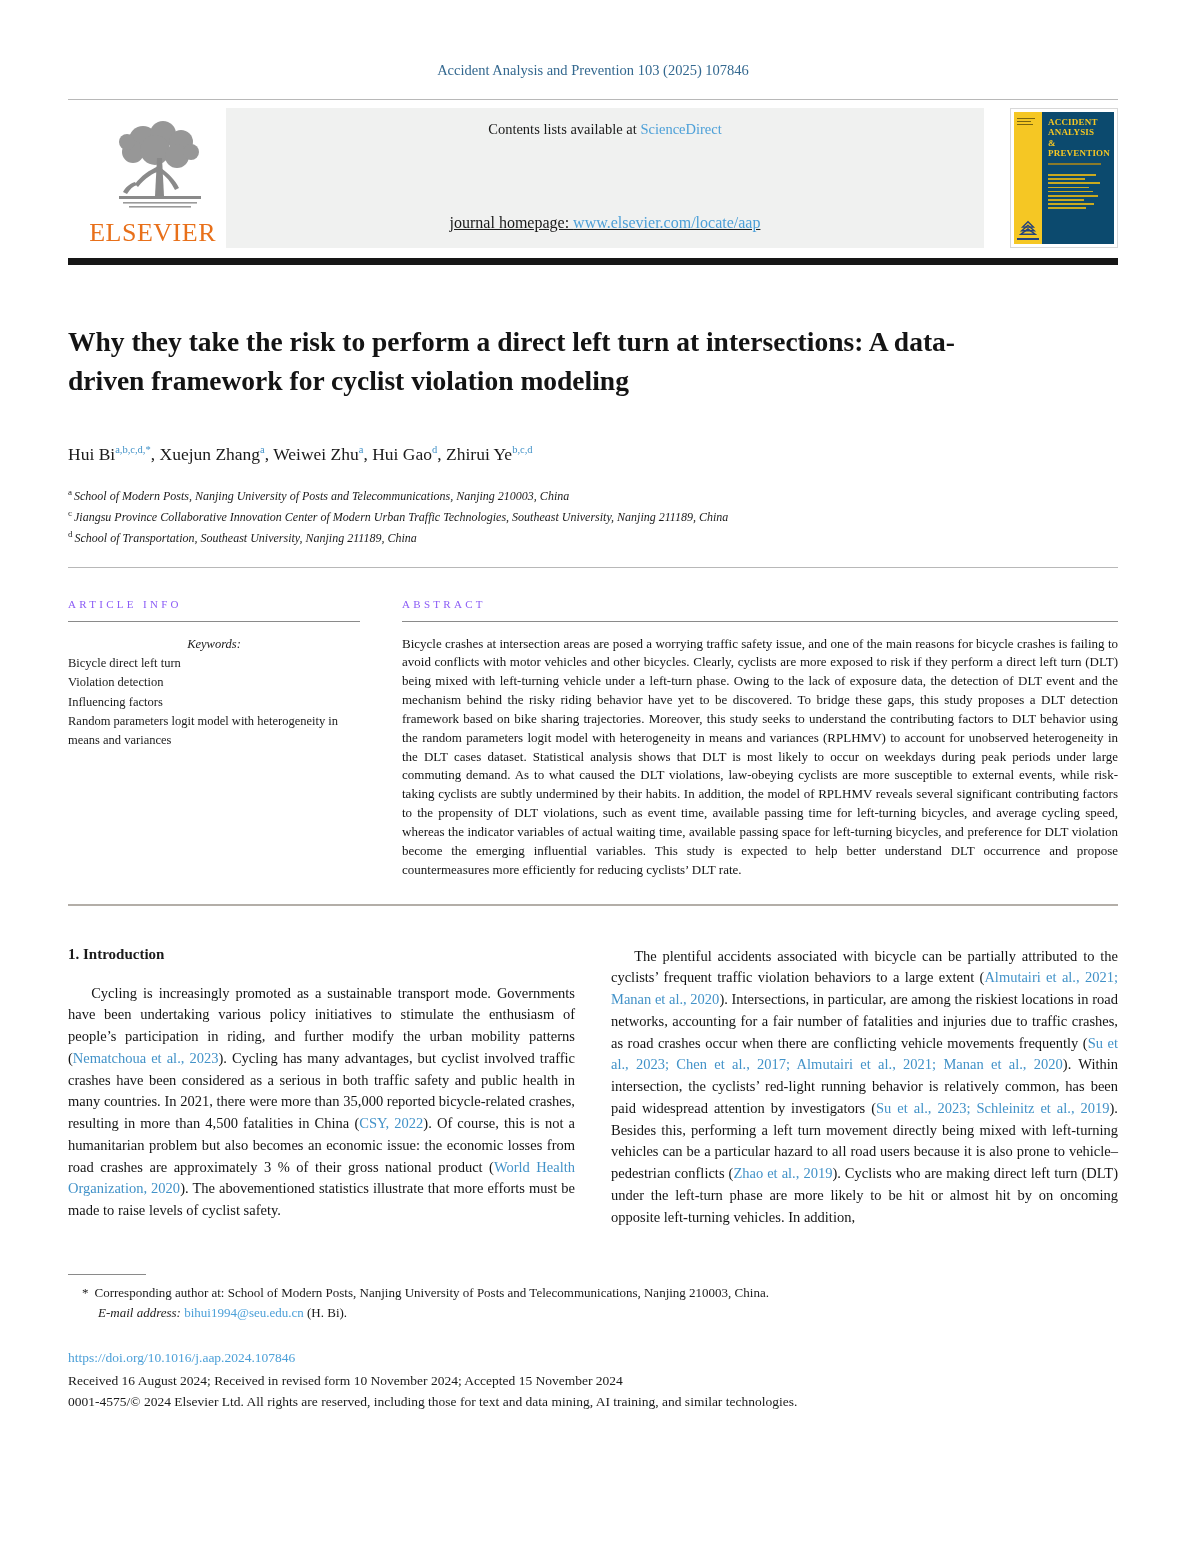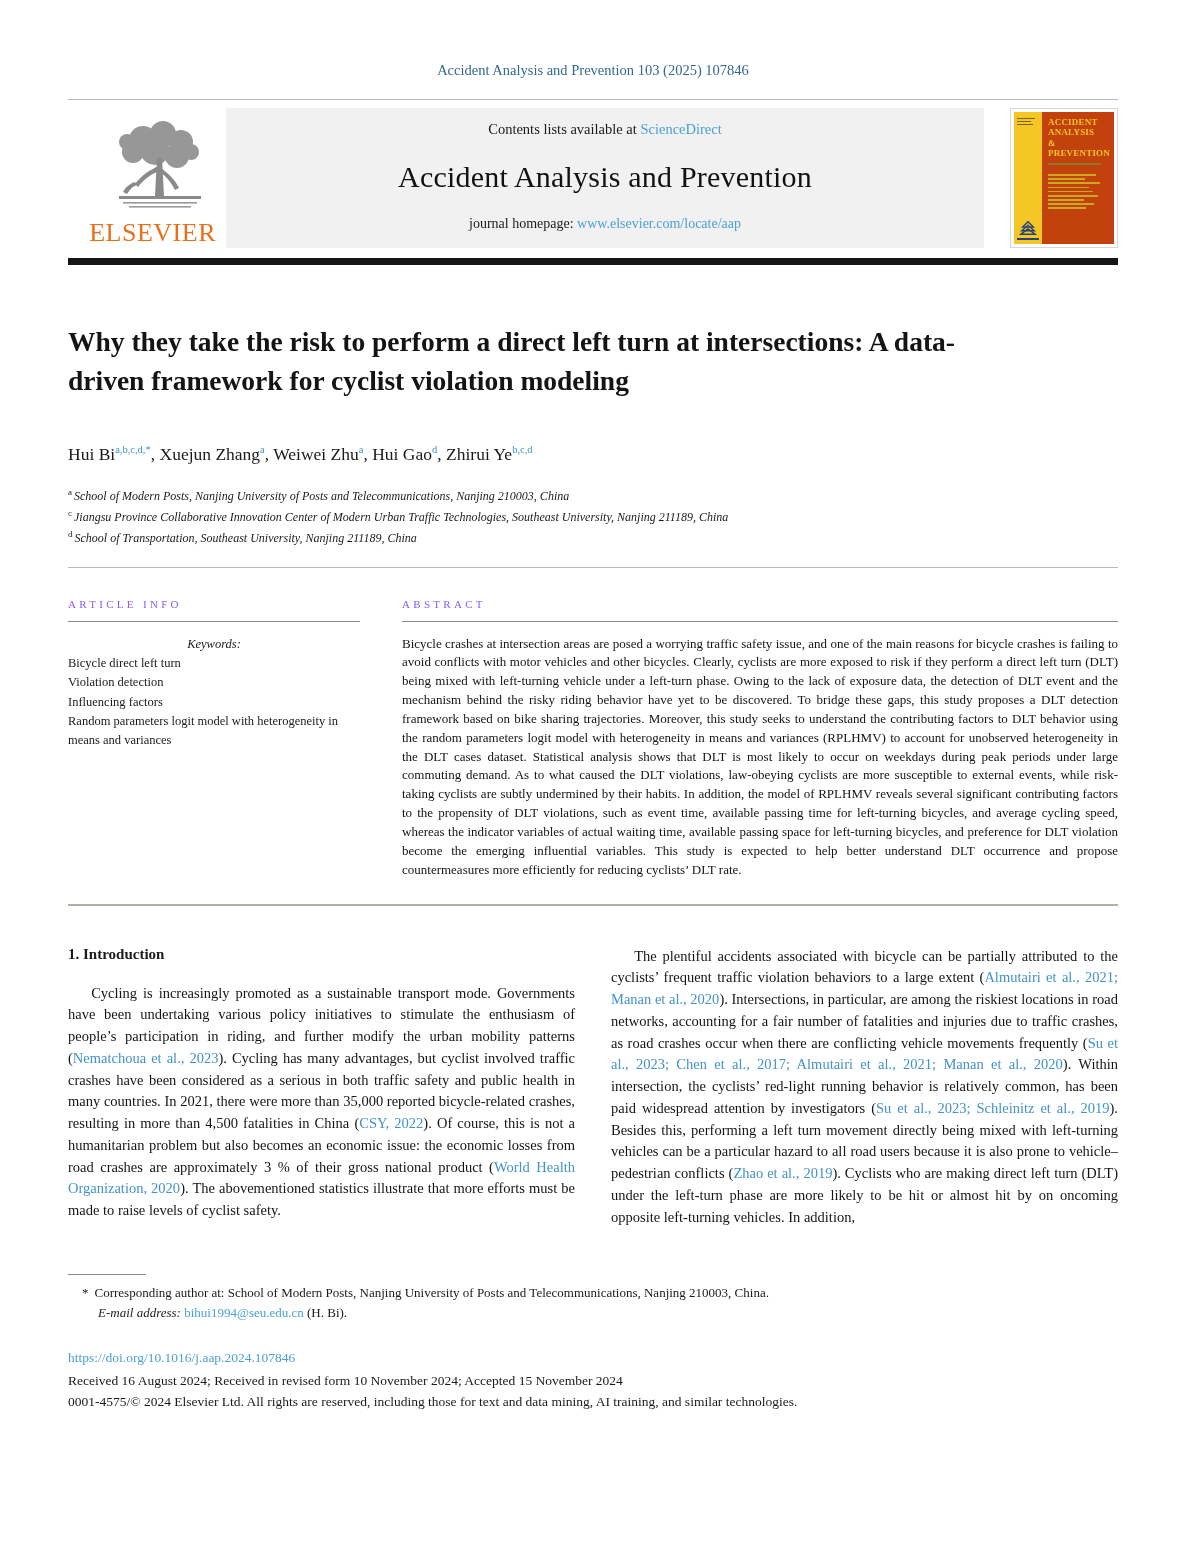--- a/index.html
+++ b/index.html
@@ -38,39 +38,39 @@
   .banner-mid {
     flex:1; background:#f0f1f0;
     display:flex; flex-direction:column; align-items:center;
     justify-content:space-between;
     padding:13px 10px 16px 10px;
     height:140px;
   }
   .contents-line { font-size:14.5px; color:#1a1a1a; }
   .link { color:#4da0d8; text-decoration:none; cursor:pointer; }
   .journal-name { font-size:30px; color:#111; letter-spacing:0.2px; }
-  .homepage-line { font-size:14px; }
+  .homepage-line { font-size:16px;text-decoration:underline; }
 
   .cover {
     width:108px; height:140px; margin-left:26px;
     background:#fff; border:1px solid #d8d8d8;
     padding:3px; cursor:pointer;
   }
   .cover-inner { width:100%; height:100%; display:flex; background:#f5c724; }
   .cover-left {
     width:30px; background:#f5c724; position:relative;
     display:flex; flex-direction:column; justify-content:space-between;
     padding:4px 3px;
   }
   .cover-left .tiny-bars .bar { height:1.5px; background:#7a6510; margin:1.5px 0; }
   .cover-left .bottom-group { display:flex; flex-direction:column; align-items:center; }
   .cover-left svg { width:18px; height:16px; }
   .cover-left .bar-dark { height:2px; background:#25427c; margin-top:2px; width:100%; }
   .cover-right {
-    flex:1; background:#c2410c; padding:5px 4px 4px 6px;
+    flex:1; background:#0c4a6e; padding:5px 4px 4px 6px;
     display:flex; flex-direction:column;
   }
   .cover-title-line {
     color:#f5c724; font-weight:bold; font-size:9px; line-height:1.15;
     font-family:"Liberation Serif", serif; letter-spacing:0.2px;
   }
   .cover-sub { height:2px; background:#8a7a2a; margin:5px 0 4px 0; width:85%; }
   .cover-list { margin-top:2px; }
   .cover-list .bar { height:1.6px; background:#c9a91f; margin:2.6px 0; }
 
@@ -158,21 +158,20 @@
           <rect x="24" y="88" width="62" height="1.6"></rect>
         </g>
       </svg>
       <div class="elsevier-word">ELSEVIER</div>
     </div>
 
     <div class="banner-mid">
       <div class="contents-line">
         <span>Contents lists available at </span><span class="link">ScienceDirect</span>
       </div>
-      <div class="journal-name">Accident Analysis and Prevention</div>
       <div class="homepage-line">
         <span>journal homepage: </span><span class="link">www.elsevier.com/locate/aap</span>
       </div>
     </div>
 
     <div class="cover">
       <div class="cover-inner">
         <div class="cover-left">
           <div class="tiny-bars">
             <div class="bar" style="width:80%"></div>

